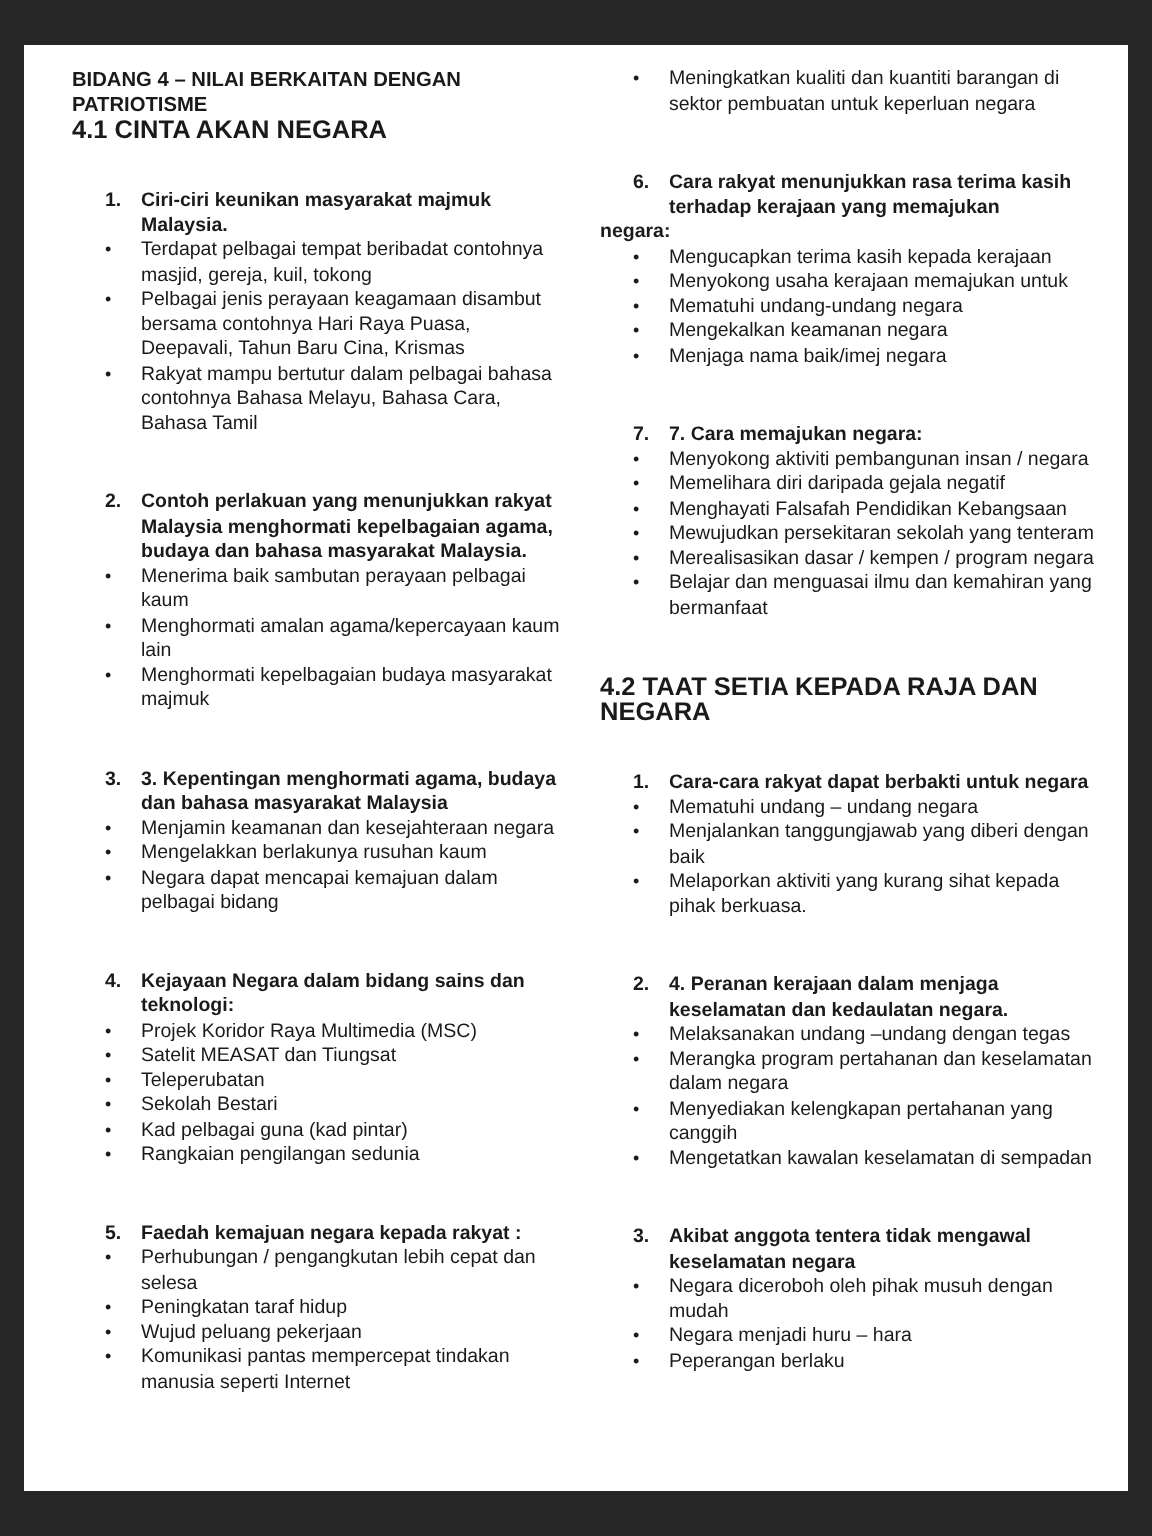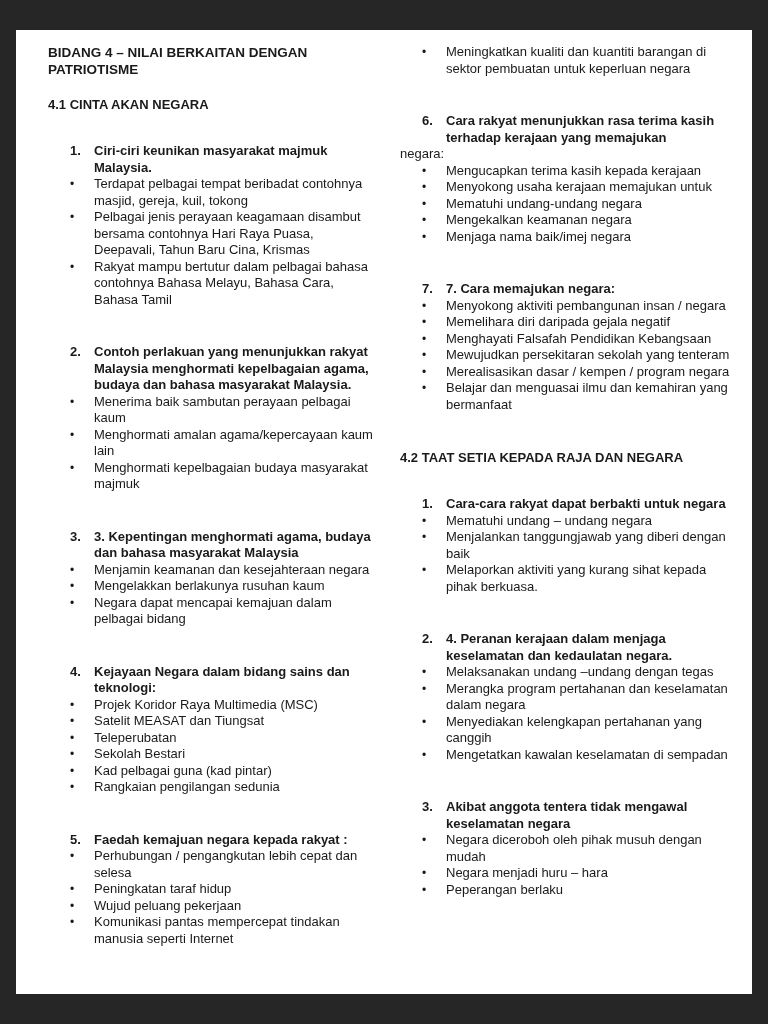--- a/index.html
+++ b/index.html
@@ -30,44 +30,43 @@
     width: 330px;
     flex: 0 0 330px;
     color: #1a1a1a;
     font-size: 13px;
     line-height: 16.5px;
   }
   .doc-title {
     font-weight: bold;
     font-size: 13.5px;
     line-height: 17px;
-    margin-bottom: 18px;
   }
   .section-heading {
     font-weight: bold;
-    font-size: 13px;
+    font-size: 17px;
     line-height: 17px;
     margin-bottom: 30px;
   }
   .item {
     padding-left: 22px;
     margin-bottom: 36px;
   }
   .row { display: flex; }
   .marker {
     flex: 0 0 24px;
   }
   .bullet-marker { font-size: 12px; }
   .content { flex: 1; }
   .title-row .marker,
   .title-row .content {
     font-weight: bold;
   }
   .outdent {
-    font-weight: normal;
+    font-weight: bold;
     margin-left: -22px;
   }
 </style>
 </head>
 <body>
 
 <div class="page">
   <div class="columns">
     <div class="col">
         <div class="doc-title">BIDANG 4 – NILAI BERKAITAN DENGAN PATRIOTISME</div>

